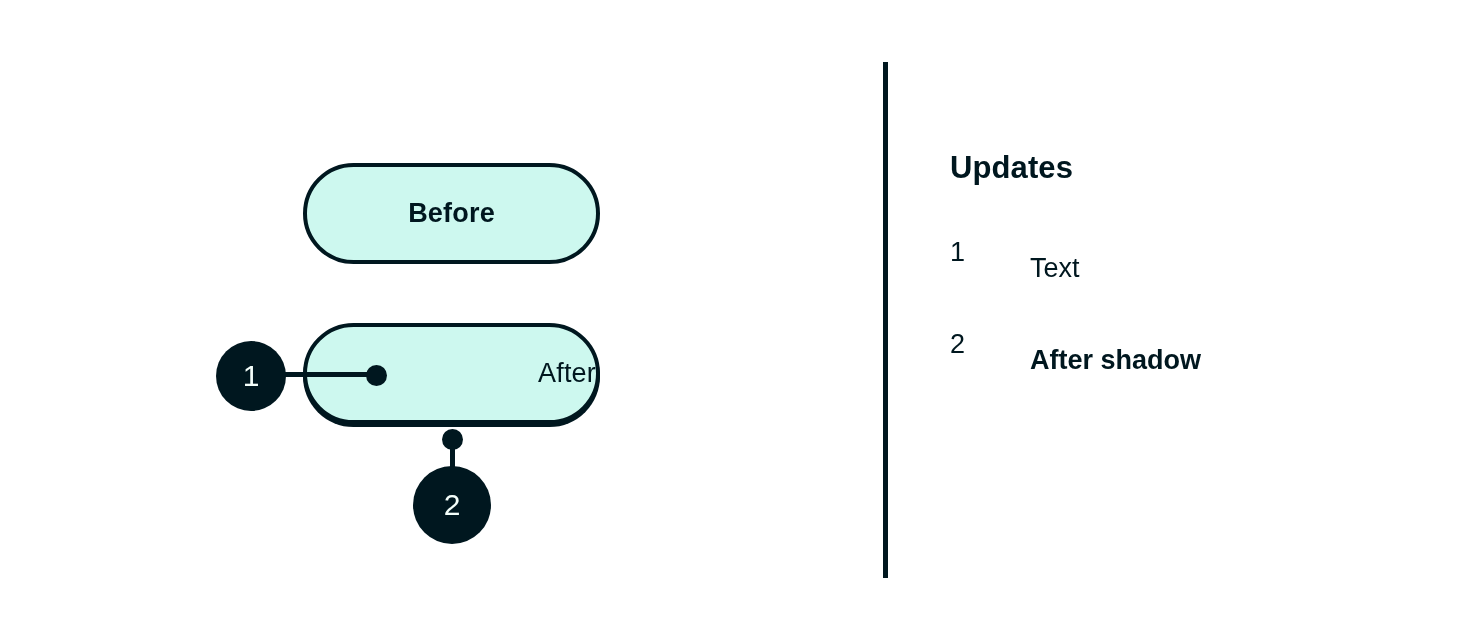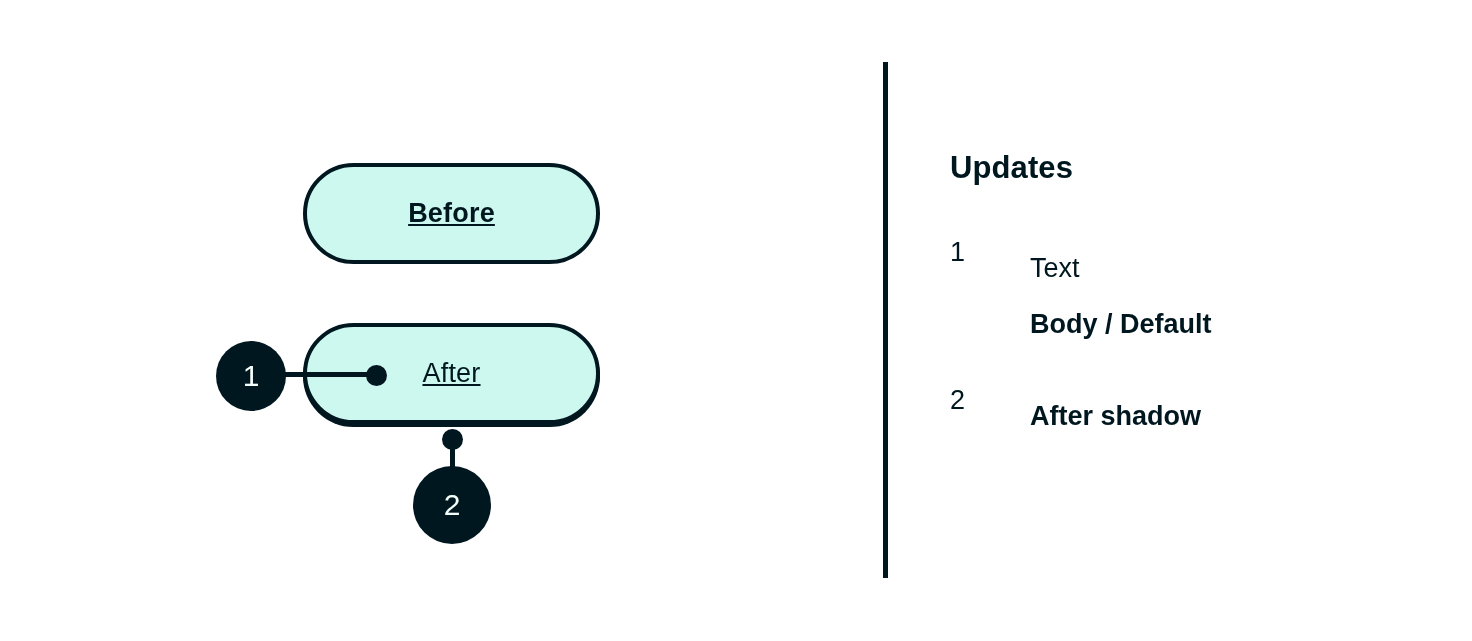--- a/index.html
+++ b/index.html
@@ -34,32 +34,32 @@
     position: absolute;
     box-sizing: border-box;
     width: 297px;
     height: 101px;
     background: #CDF8EF;
     border: 4px solid #00171F;
     border-radius: 51px;
     display: flex;
     align-items: center;
     justify-content: center;
-    text-decoration: underline;
   }
 
   .pill-before {
     left: 303px;
     top: 163px;
   }
 
   .pill-after {
     left: 303px;
     top: 323px;
     box-shadow: 0px 3px 0px 0px #00171F;
+    justify-content: flex-end;
   }
 
   .pill-label {
     font-size: 27px;
     letter-spacing: 0.2px;
     line-height: 1;
     color: #00171F;
     white-space: nowrap;
   }
 
@@ -235,21 +235,20 @@
   <div class="divider"></div>
 
   <div class="updates-panel">
 
     <h2 class="updates-title">Updates</h2>
 
     <div class="update-item">
       <div class="update-index">1</div>
       <div class="update-lines">
         <div class="update-line regular">Text</div>
-        <div class="update-line bold">Body / Default</div>
       </div>
     </div>
 
     <div class="update-item">
       <div class="update-index">2</div>
       <div class="update-lines">
         <div class="update-line bold">After shadow</div>
       </div>
     </div>
 

